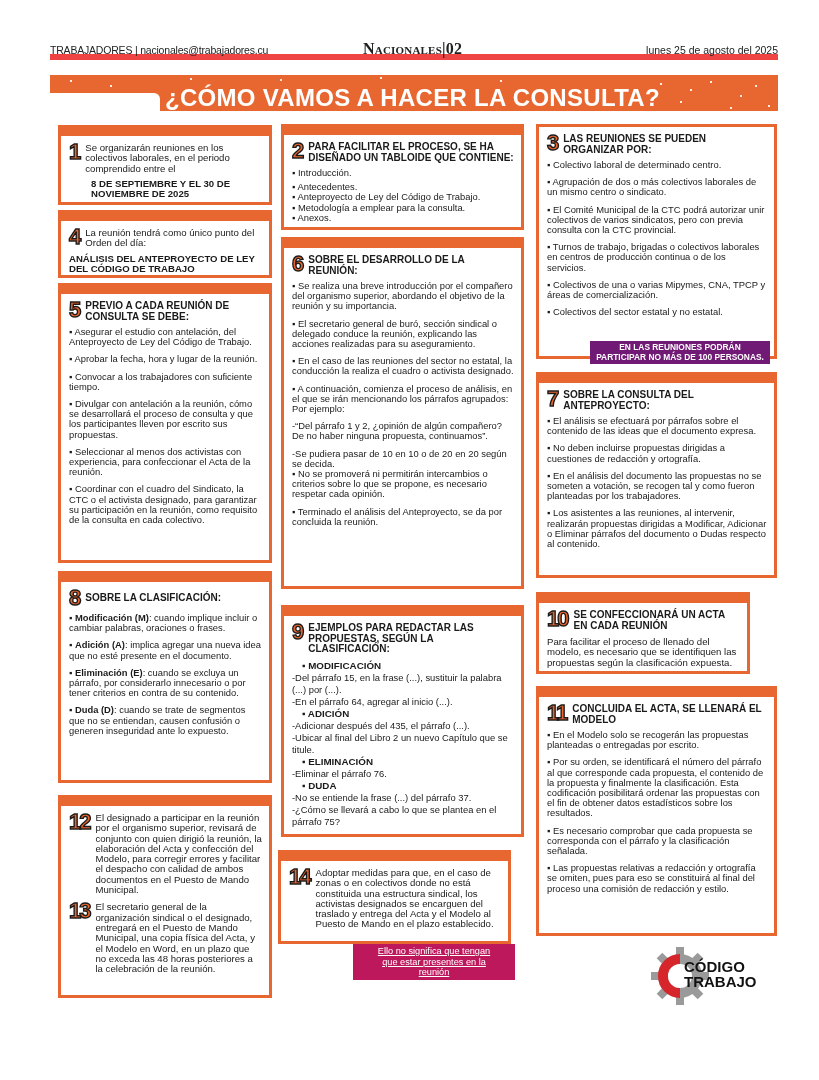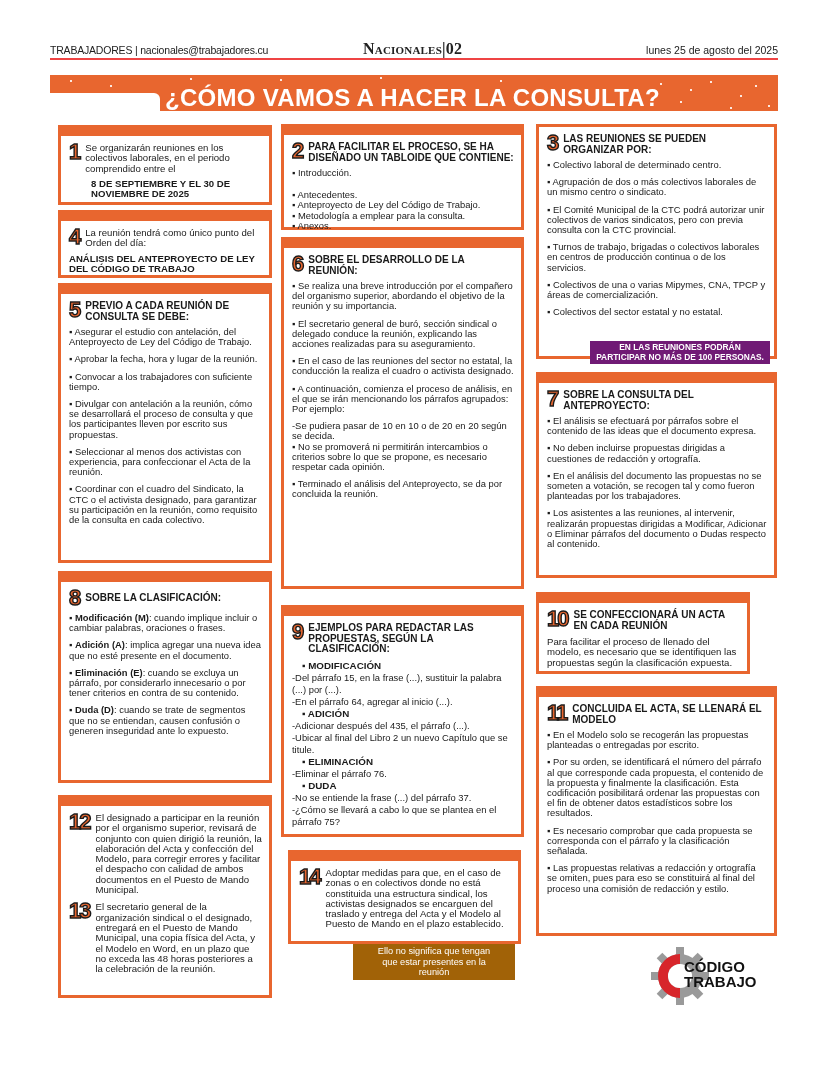--- a/index.html
+++ b/index.html
@@ -1,19 +1,19 @@
 <!DOCTYPE html>
 <html><head>
 <meta charset="utf-8">
 <style>
   * { box-sizing: border-box; margin: 0; padding: 0; }
   html, body { width: 819px; height: 1080px; background: #ffffff; overflow: hidden; }
   body { font-family: "Liberation Sans", sans-serif; color: #1a1a1a; position: relative; }
 
-  .masthead { position: absolute; left: 50px; top: 40px; width: 728px; height: 20px; border-bottom: 2px solid #ef4444; }
+  .masthead { position: absolute; left: 50px; top: 40px; width: 728px; height: 20px; border-bottom: 6px solid #ef4444; }
   .mh-left { position: absolute; left: 0; top: 4px; font-size: 10.5px; font-family: "Liberation Sans Narrow", "Liberation Sans", sans-serif; color: #222; letter-spacing: -0.2px; }
   .mh-center { position: absolute; left: 313px; top: 0px; font-family: "Liberation Serif", serif; font-weight: bold; font-size: 16px; color: #222; font-variant: small-caps; letter-spacing: 0.2px; }
   .mh-right { position: absolute; right: 0; top: 4px; font-size: 10.5px; color: #222; }
 
   .banner { position: absolute; left: 50px; top: 75px; width: 728px; height: 36px; background: #e8662f; }
   .banner-notch { position: absolute; left: 0; top: 18px; width: 110px; height: 28px; background: #fff; border-top-right-radius: 6px; }
   .banner-title { position: absolute; left: 115px; top: 9px; font-size: 24px; font-weight: bold; color: #fff; letter-spacing: 0.3px; font-family: "Liberation Sans", sans-serif; }
   .banner-credit { position: absolute; right: 12px; top: 35px; font-size: 9.5px; color: #fff; font-style: italic; }
   .speckle { position: absolute; width: 2px; height: 2px; background: #fff; opacity: .85; }
 
@@ -24,21 +24,21 @@
   .intro { font-size: 9.6px; line-height: 10.3px; padding-top: 1px; }
   .emph { font-weight: bold; font-size: 9.6px; line-height: 10.5px; margin: 5px 0 0 22px; }
   .bul { font-size: 9.4px; line-height: 10.2px; margin-bottom: 7px; }
   .bul::before { content: "\25AA  "; }
   .line { font-size: 9.4px; line-height: 12px; }
   .sub { font-weight: bold; font-size: 9.8px; line-height: 12px; margin-left: 10px; }
   .sub::before { content: "\25AA  "; }
   .b { font-weight: bold; }
 
   .tag { position: absolute; background: #701a75; color: #fff; font-weight: bold; font-size: 8.4px; line-height: 9.5px; text-align: center; padding: 2px 6px; text-transform: uppercase; }
-  .tag2 { position: absolute; background: #a16207; color: #fff; font-size: 9.2px; line-height: 10.5px; text-align: center; padding: 2px 24px; }
+  .tag2 { position: absolute; background: #be185d; color: #fff; font-size: 9.2px; line-height: 10.5px; text-align: center; padding: 2px 24px; text-decoration: underline; }
 
   .logo { position: absolute; left: 650px; top: 947px; width: 120px; height: 58px; }
   .logo-text { position: absolute; left: 34px; top: 12px; font-weight: 900; font-size: 15px; line-height: 15px; color: #111; }
 </style>
 </head>
 <body>
 
 <div class="masthead">
   <span class="mh-left">TRABAJADORES | nacionales@trabajadores.cu</span>
   <span class="mh-center">Nacionales|02</span>
@@ -114,36 +114,37 @@
     <span class="num">13</span>
     <div class="intro">El secretario general de la organización sindical o el designado, entregará en el Puesto de Mando Municipal, una copia física del Acta, y el Modelo en Word, en un plazo que no exceda las 48 horas posteriores a la celebración de la reunión.</div>
   </div>
 </div>
 
 <div class="box" style="left:281px;top:124px;width:243px;height:106px;">
   <div class="head">
     <span class="num">2</span>
     <div class="htitle">PARA FACILITAR EL PROCESO, SE HA DISEÑADO UN TABLOIDE QUE CONTIENE:</div>
   </div>
-  <div class="bul" style="margin-bottom:12px">Introducción.</div>
+  <div class="bul" style="margin-bottom:4px">Introducción.</div>
   <div class="bul" style="margin-bottom:0">Antecedentes.</div>
   <div class="bul" style="margin-bottom:0">Anteproyecto de Ley del Código de Trabajo.</div>
   <div class="bul" style="margin-bottom:0">Metodología a emplear para la consulta.</div>
   <div class="bul" style="margin-bottom:0">Anexos.</div>
 </div>
 
 <div class="box" style="left:281px;top:237px;width:243px;height:352px;">
   <div class="head">
     <span class="num">6</span>
     <div class="htitle">SOBRE EL DESARROLLO DE LA REUNIÓN:</div>
   </div>
   <div class="bul">Se realiza una breve introducción por el compañero del organismo superior, abordando el objetivo de la reunión y su importancia.</div>
   <div class="bul">El secretario general de buró, sección sindical o delegado conduce la reunión, explicando las acciones realizadas para su aseguramiento.</div>
   <div class="bul">En el caso de las reuniones del sector no estatal, la conducción la realiza el cuadro o activista designado.</div>
   <div class="bul">A continuación, comienza el proceso de análisis, en el que se irán mencionando los párrafos agrupados: Por ejemplo:</div>
+  <div class="line" style="margin-bottom:7px;line-height:10.2px">-“Del párrafo 1 y 2, ¿opinión de algún compañero? De no haber ninguna propuesta, continuamos”.</div>
   <div class="line" style="line-height:10.2px">-Se pudiera pasar de 10 en 10 o de 20 en 20 según se decida.</div>
   <div class="bul">No se promoverá ni permitirán intercambios o criterios sobre lo que se propone, es necesario respetar cada opinión.</div>
   <div class="bul">Terminado el análisis del Anteproyecto, se da por concluida la reunión.</div>
 </div>
 
 <div class="box" style="left:281px;top:605px;width:243px;height:232px;">
   <div class="head">
     <span class="num">9</span>
     <div class="htitle">EJEMPLOS PARA REDACTAR LAS PROPUESTAS, SEGÚN LA CLASIFICACIÓN:</div>
   </div>
@@ -153,21 +154,21 @@
   <div class="sub">ADICIÓN</div>
   <div class="line">-Adicionar después del 435, el párrafo (...).</div>
   <div class="line">-Ubicar al final del Libro 2 un nuevo Capítulo que se titule.</div>
   <div class="sub">ELIMINACIÓN</div>
   <div class="line">-Eliminar el párrafo 76.</div>
   <div class="sub">DUDA</div>
   <div class="line">-No se entiende la frase (...) del párrafo 37.</div>
   <div class="line">-¿Cómo se llevará a cabo lo que se plantea en el párrafo 75?</div>
 </div>
 
-<div class="box" style="left:288px;top:850px;width:233px;height:94px;">
+<div class="box" style="left:278px;top:850px;width:233px;height:94px;">
   <div class="head">
     <span class="num">14</span>
     <div class="intro">Adoptar medidas para que, en el caso de zonas o en colectivos donde no está constituida una estructura sindical, los activistas designados se encarguen del traslado y entrega del Acta y el Modelo al Puesto de Mando en el plazo establecido.</div>
   </div>
 </div>
 <div class="tag2" style="left:353px;top:944px;width:162px;">Ello no significa que tengan que estar presentes en la reunión</div>
 
 <div class="box" style="left:536px;top:124px;width:241px;height:235px;border-top-width:3px;">
   <div class="head">
     <span class="num">3</span>

